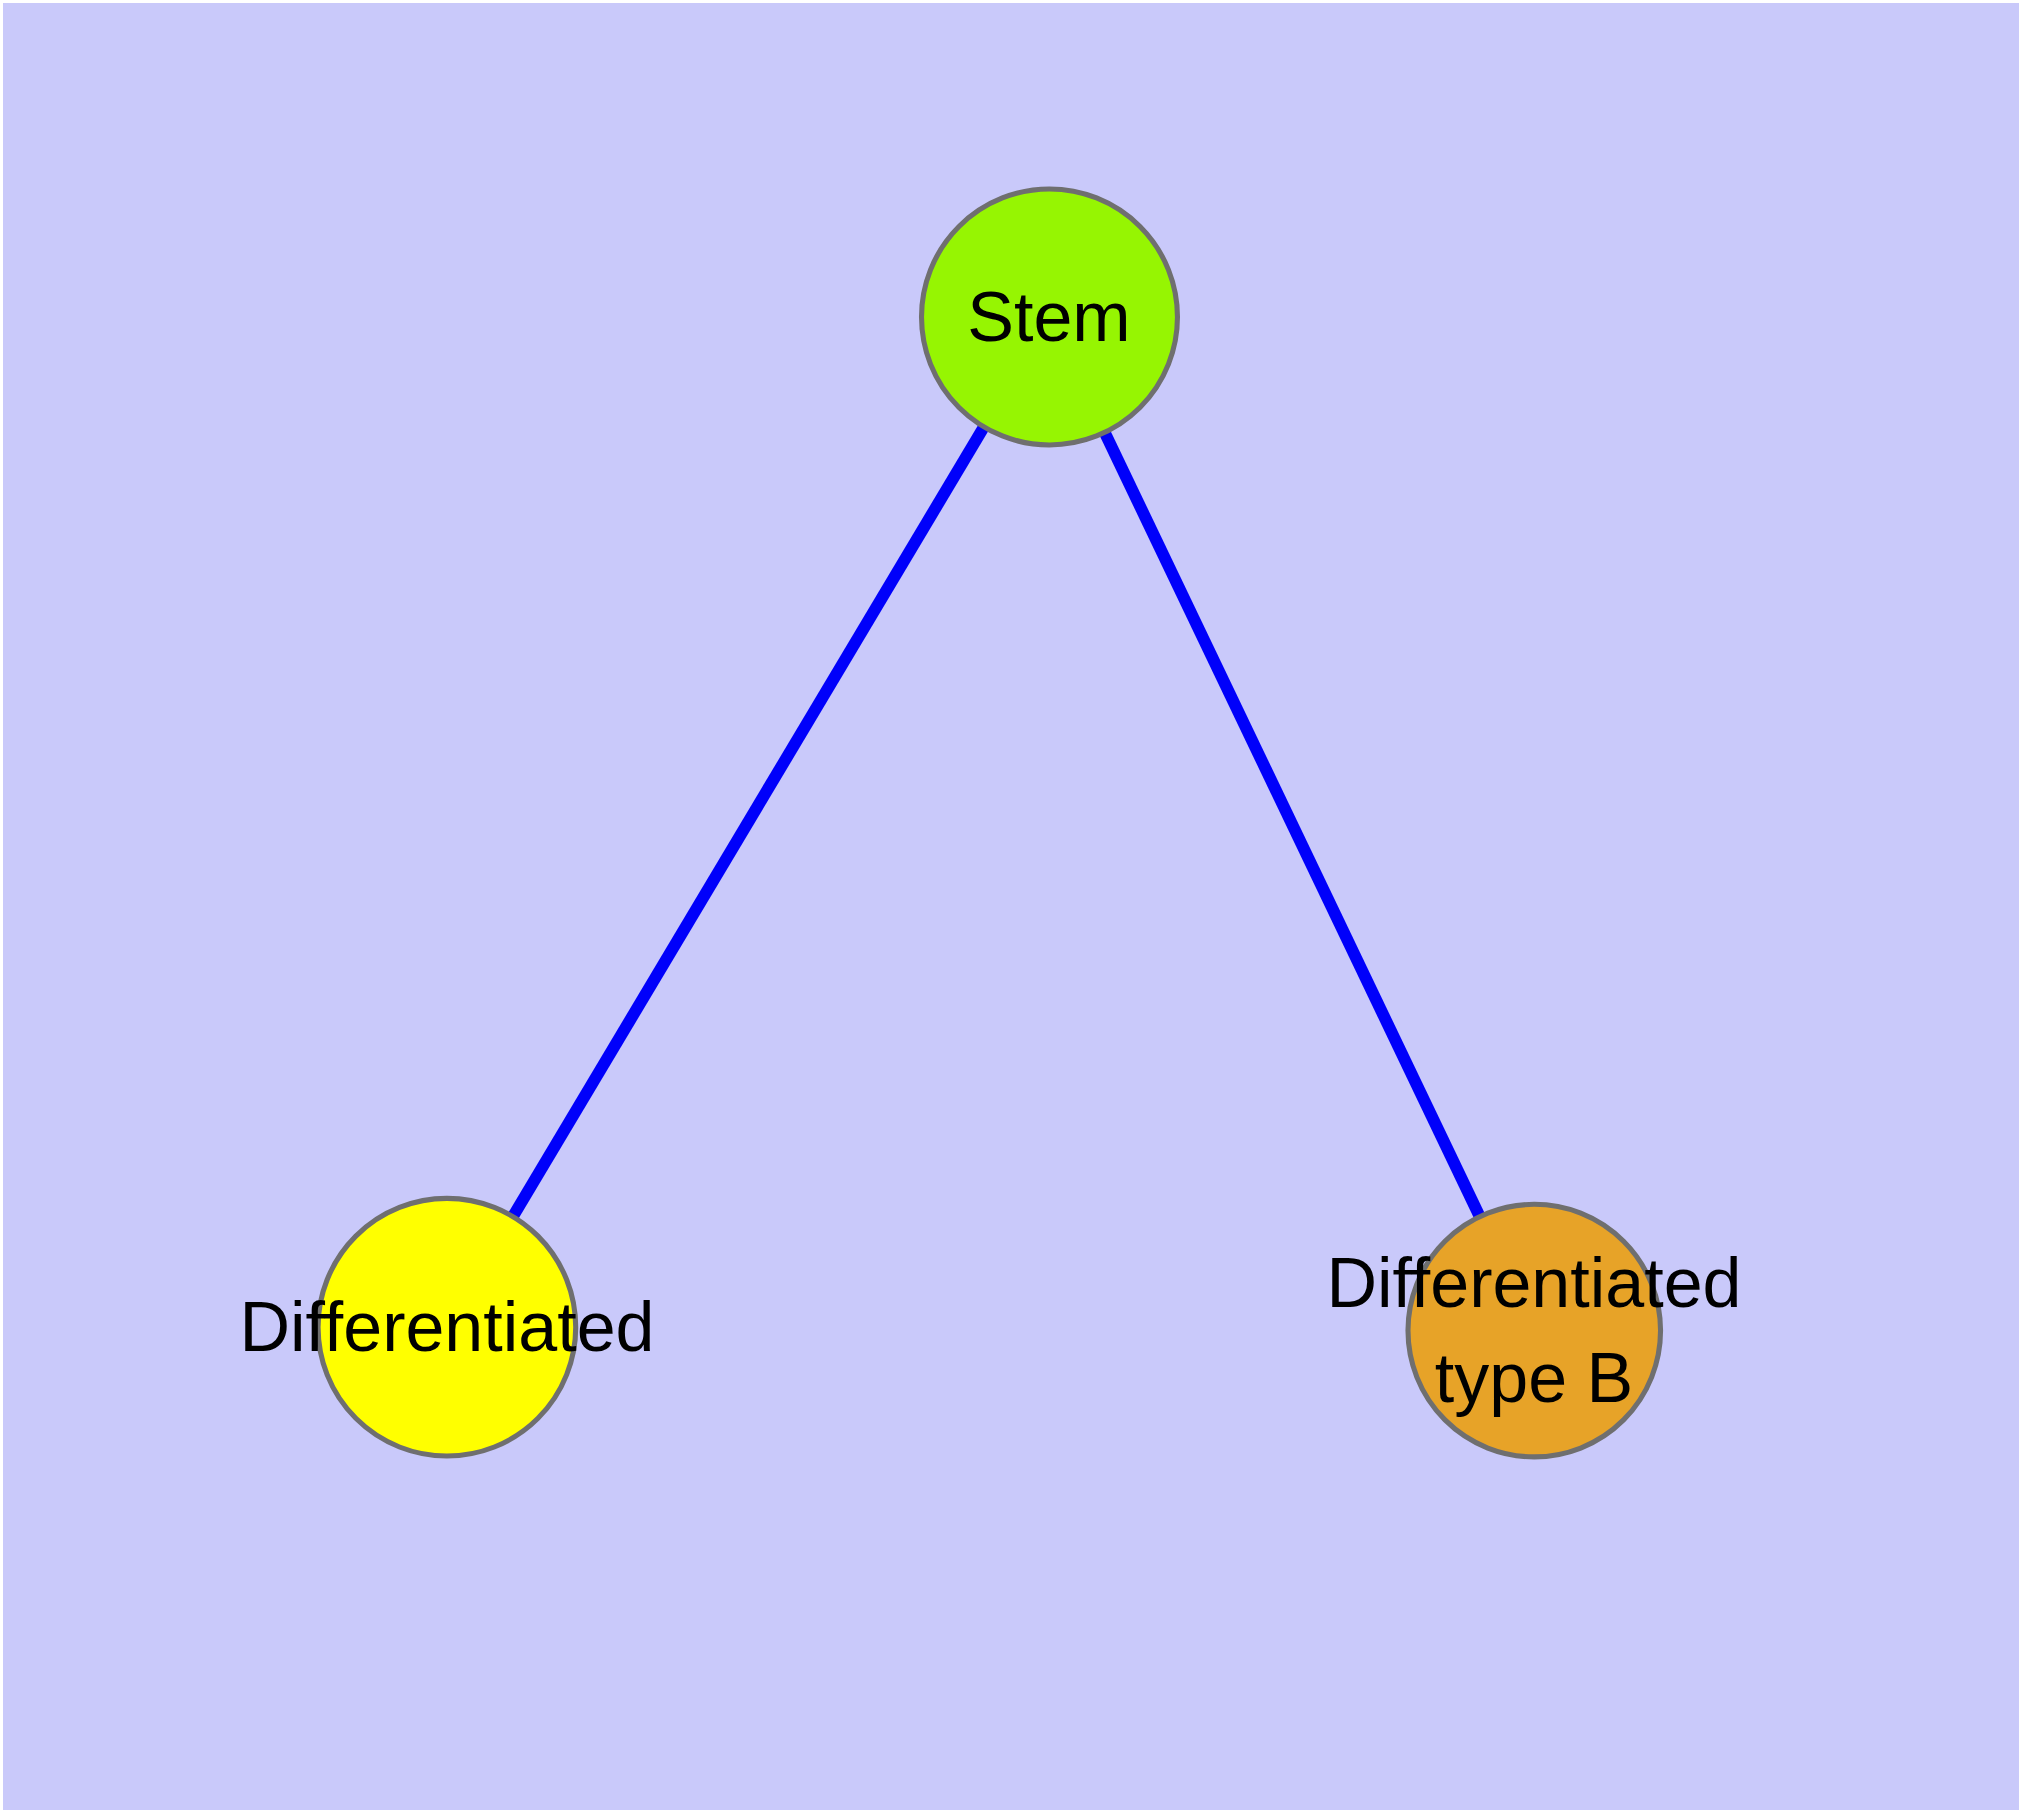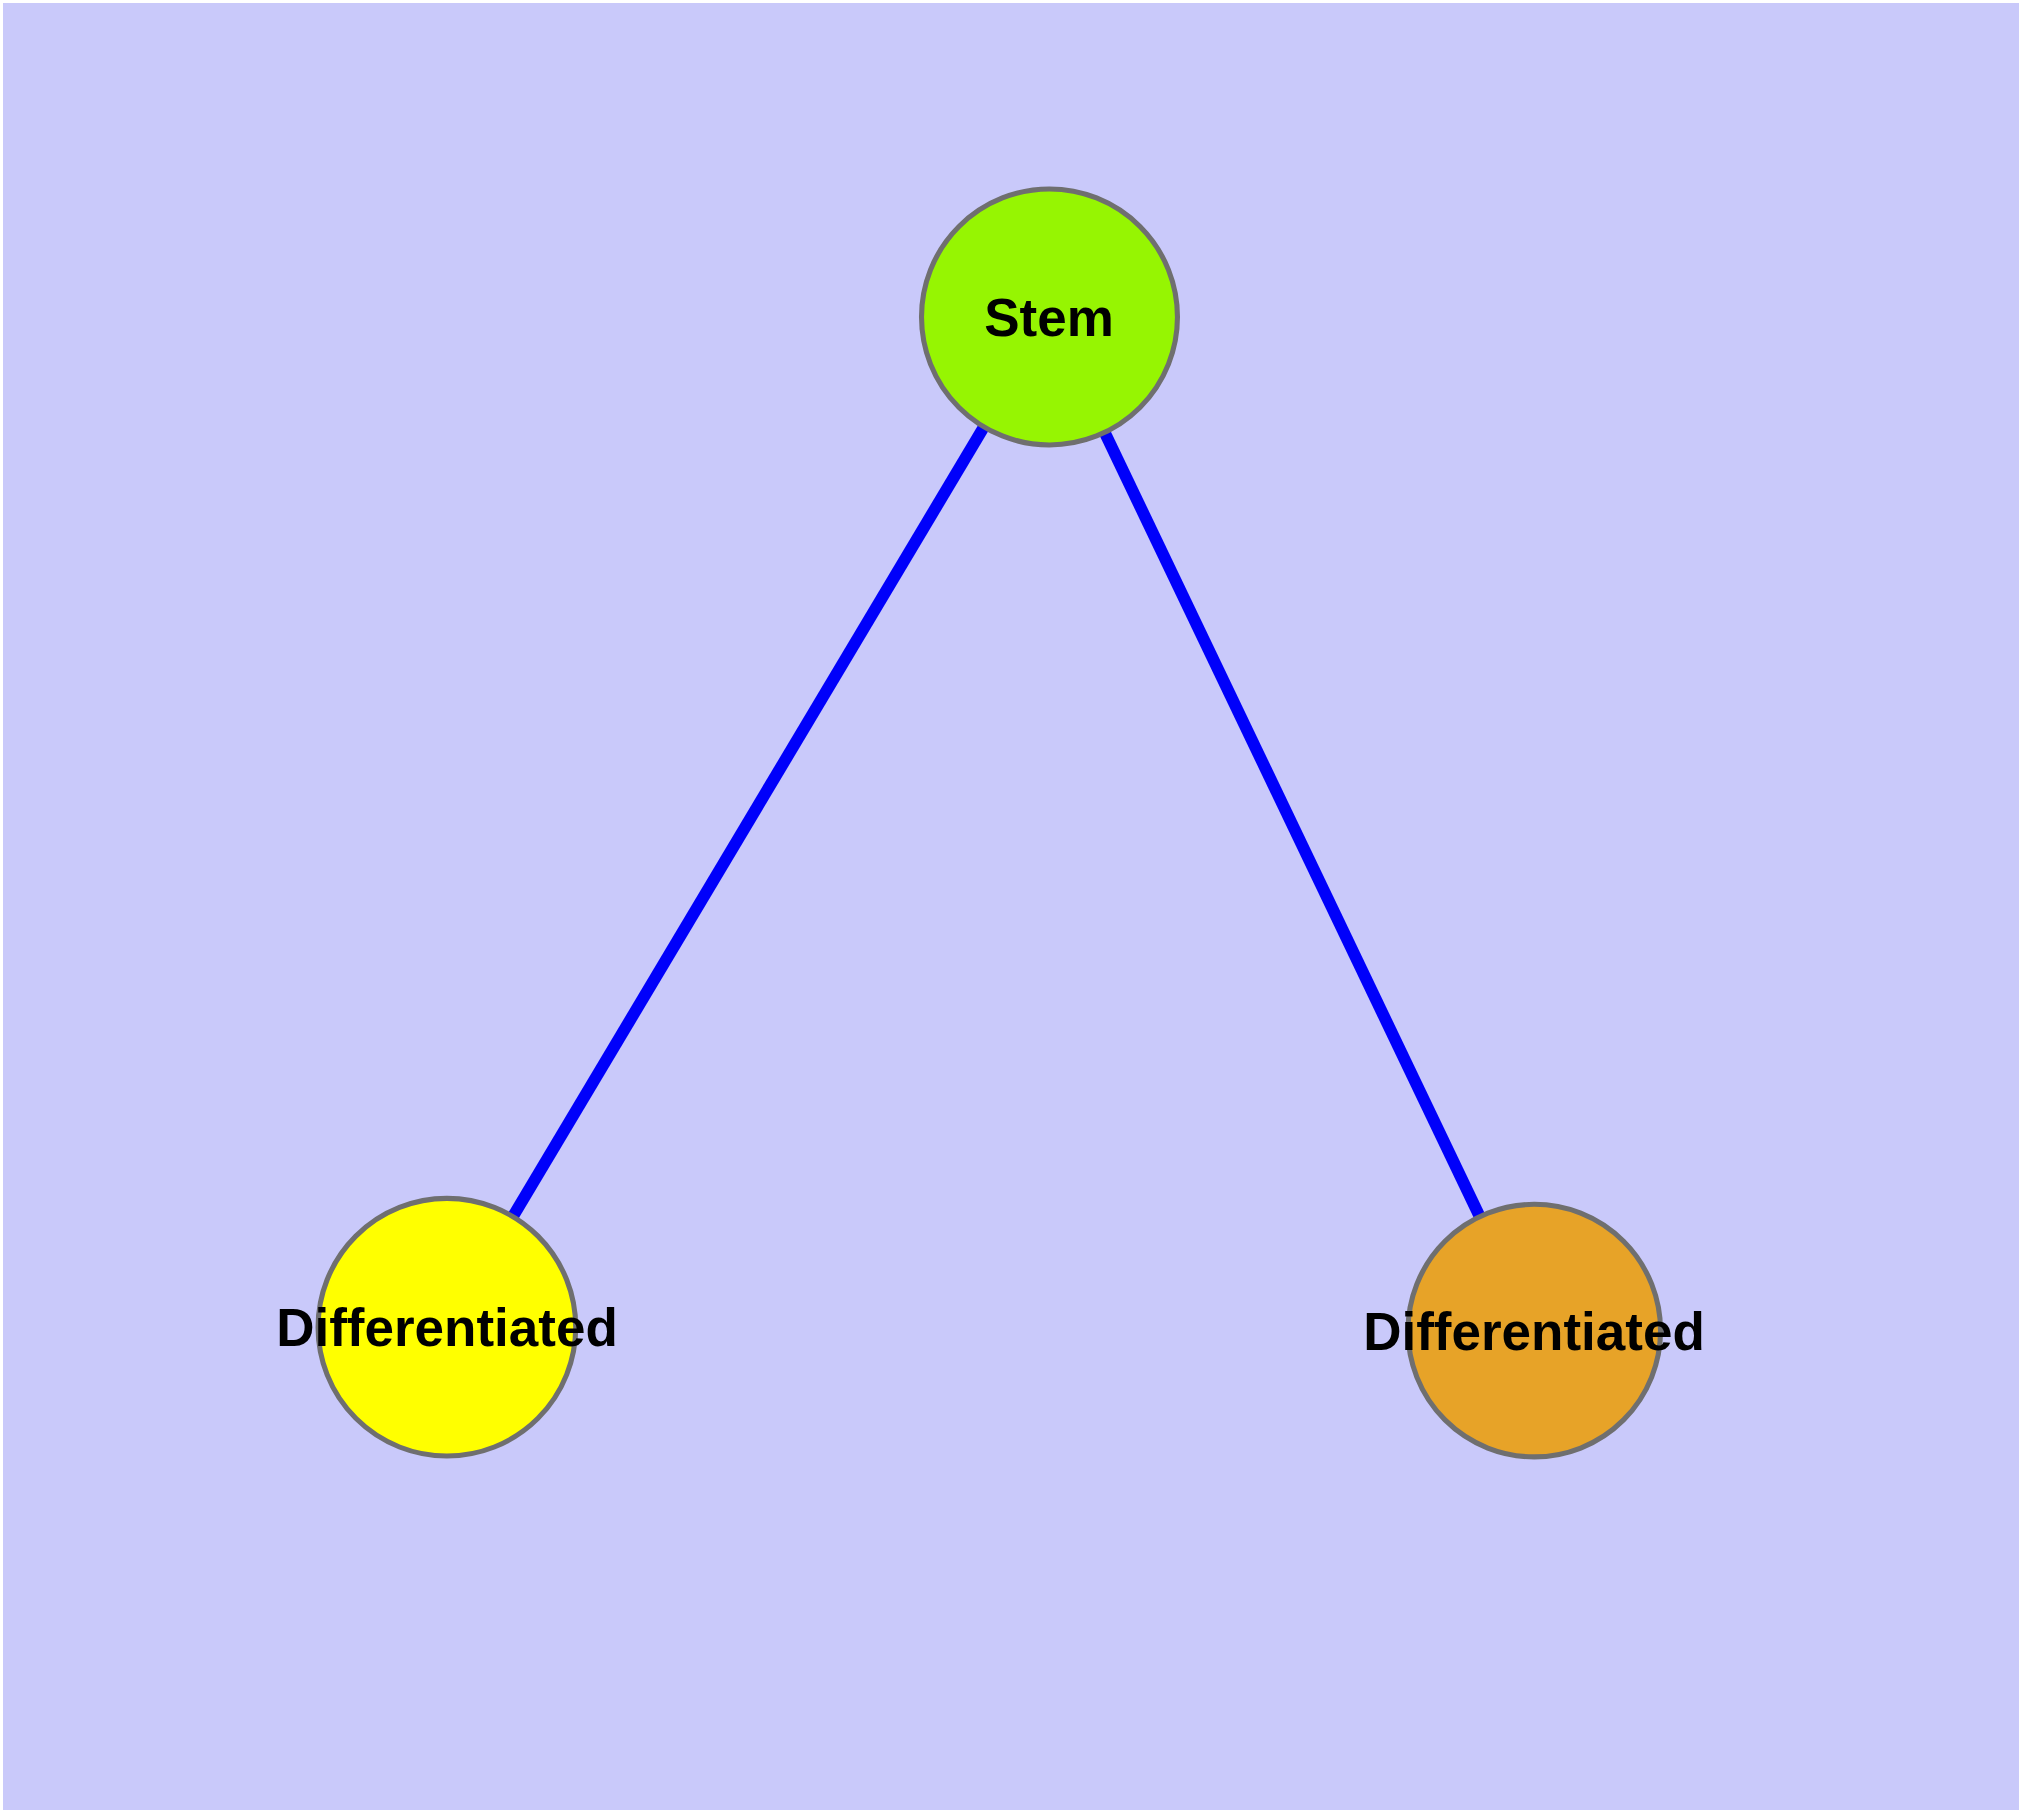--- a/index.html
+++ b/index.html
@@ -35,22 +35,22 @@
     width: 2021px;
     height: 1812px;
     pointer-events: none;
   }
   .node-label {
     position: absolute;
     transform: translate(-50%, -50%);
     display: flex;
     flex-direction: column;
     align-items: center;
-    font-weight: bold;
-    font-size: 53px;
+    font-weight: normal;
+    font-size: 70px;
     line-height: 95px;
     white-space: nowrap;
     text-align: center;
     letter-spacing: 0px;
   }
 </style>
 </head>
 <body style="background: rgb(255, 255, 255);">
 
 <div class="canvas">
@@ -64,16 +64,17 @@
     </svg>
   <div class="labels">
     <div class="node-label" style="left: 1049px; top: 317px; color: rgb(0, 0, 0);">
       <span>Stem</span>
     </div>
     <div class="node-label" style="left: 447px; top: 1327px; color: rgb(0, 0, 0);">
       <span>Differentiated</span>
     </div>
     <div class="node-label" style="left: 1534px; top: 1331px; color: rgb(0, 0, 0);">
       <span>Differentiated</span>
+      <span>type B</span>
     </div>
   </div>
 </div>
 
 
 </body></html>

